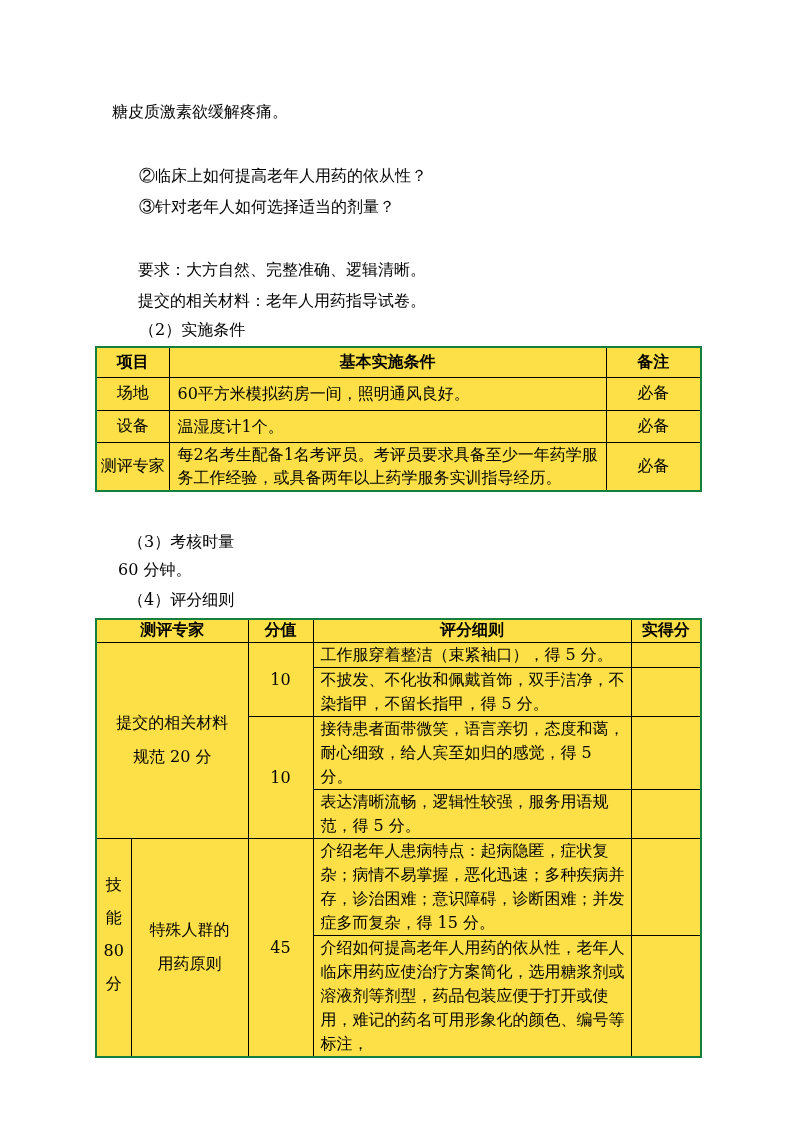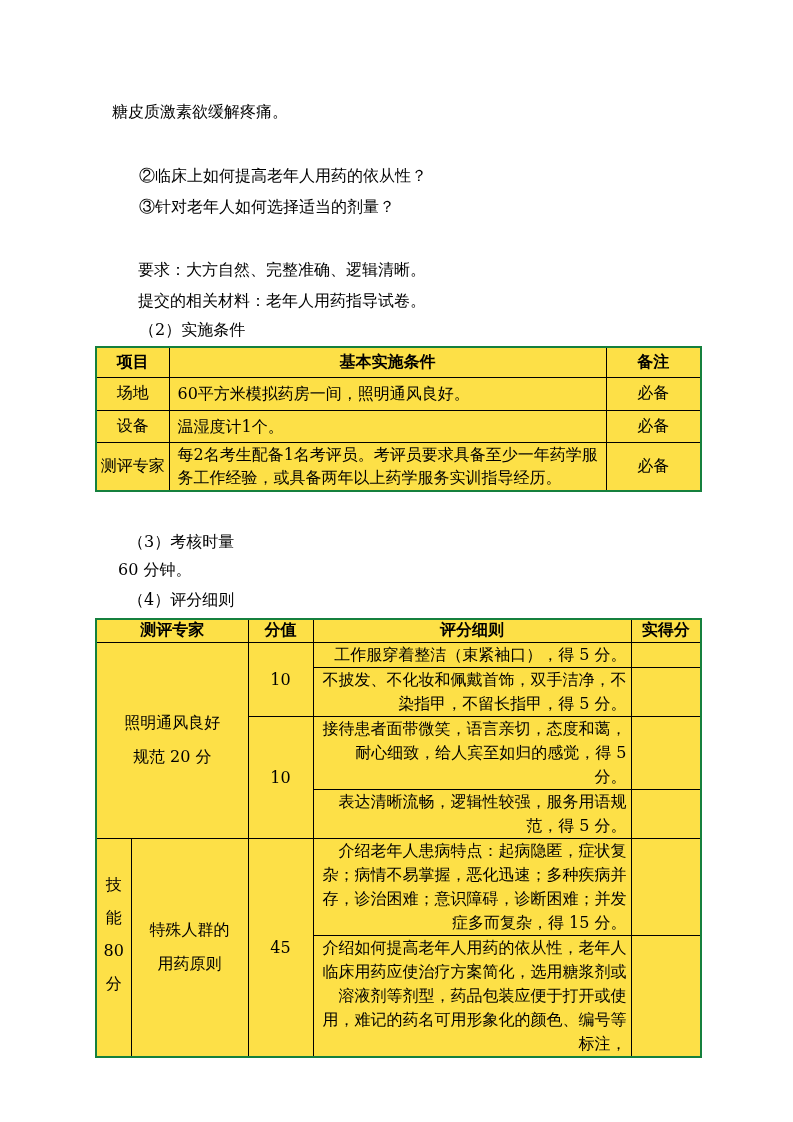--- a/index.html
+++ b/index.html
@@ -56,21 +56,21 @@
   
   .t2 { top: 618px; }
   .t2 .hrow  { height: 23px; }
   .t2 .row-1 { height: 25px; }
   .t2 .row-2 { height: 46px; }
   .t2 .row-3 { height: 48px; }
   .t2 .row-4 { height: 48px; }
   .t2 .row-5 { height: 97px; }
   .t2 .row-6 { height: 96px; }
   .t2 td.detail {
-    text-align: right;
+    text-align: left;
     padding: 0 4px 0 7px;
     line-height: 24px;
     white-space: normal;
     vertical-align: middle;
   }
   .t2 .grouplabel span { display: block; line-height: 34px; }
   .t2 .vertcat { padding-bottom: 26px; }
   .t2 .vertcat span { display: block; line-height: 33px; }
   .t2 td.pts { font-size: 16px; }
   .pageno {
@@ -138,21 +138,21 @@
     </colgroup>
     <tbody>
         <tr class="hrow">
       <th colspan="2">测评专家</th>
       <th>分值</th>
       <th>评分细则</th>
       <th>实得分</th>
     </tr>
     <tr class="row-1">
       <td colspan="2" rowspan="4" class="grouplabel">
-        <span>照明通风良好</span>
+        <span>提交的相关材料</span>
         <span>规范 20 分</span>
       </td>
       <td rowspan="2" class="pts">10</td>
       <td class="detail">工作服穿着整洁（束紧袖口），得 5 分。</td>
       <td></td>
     </tr>
     <tr class="row-2">
       <td class="detail">不披发、不化妆和佩戴首饰，双手洁净，不染指甲，不留长指甲，得 5 分。</td>
       <td></td>
     </tr>

